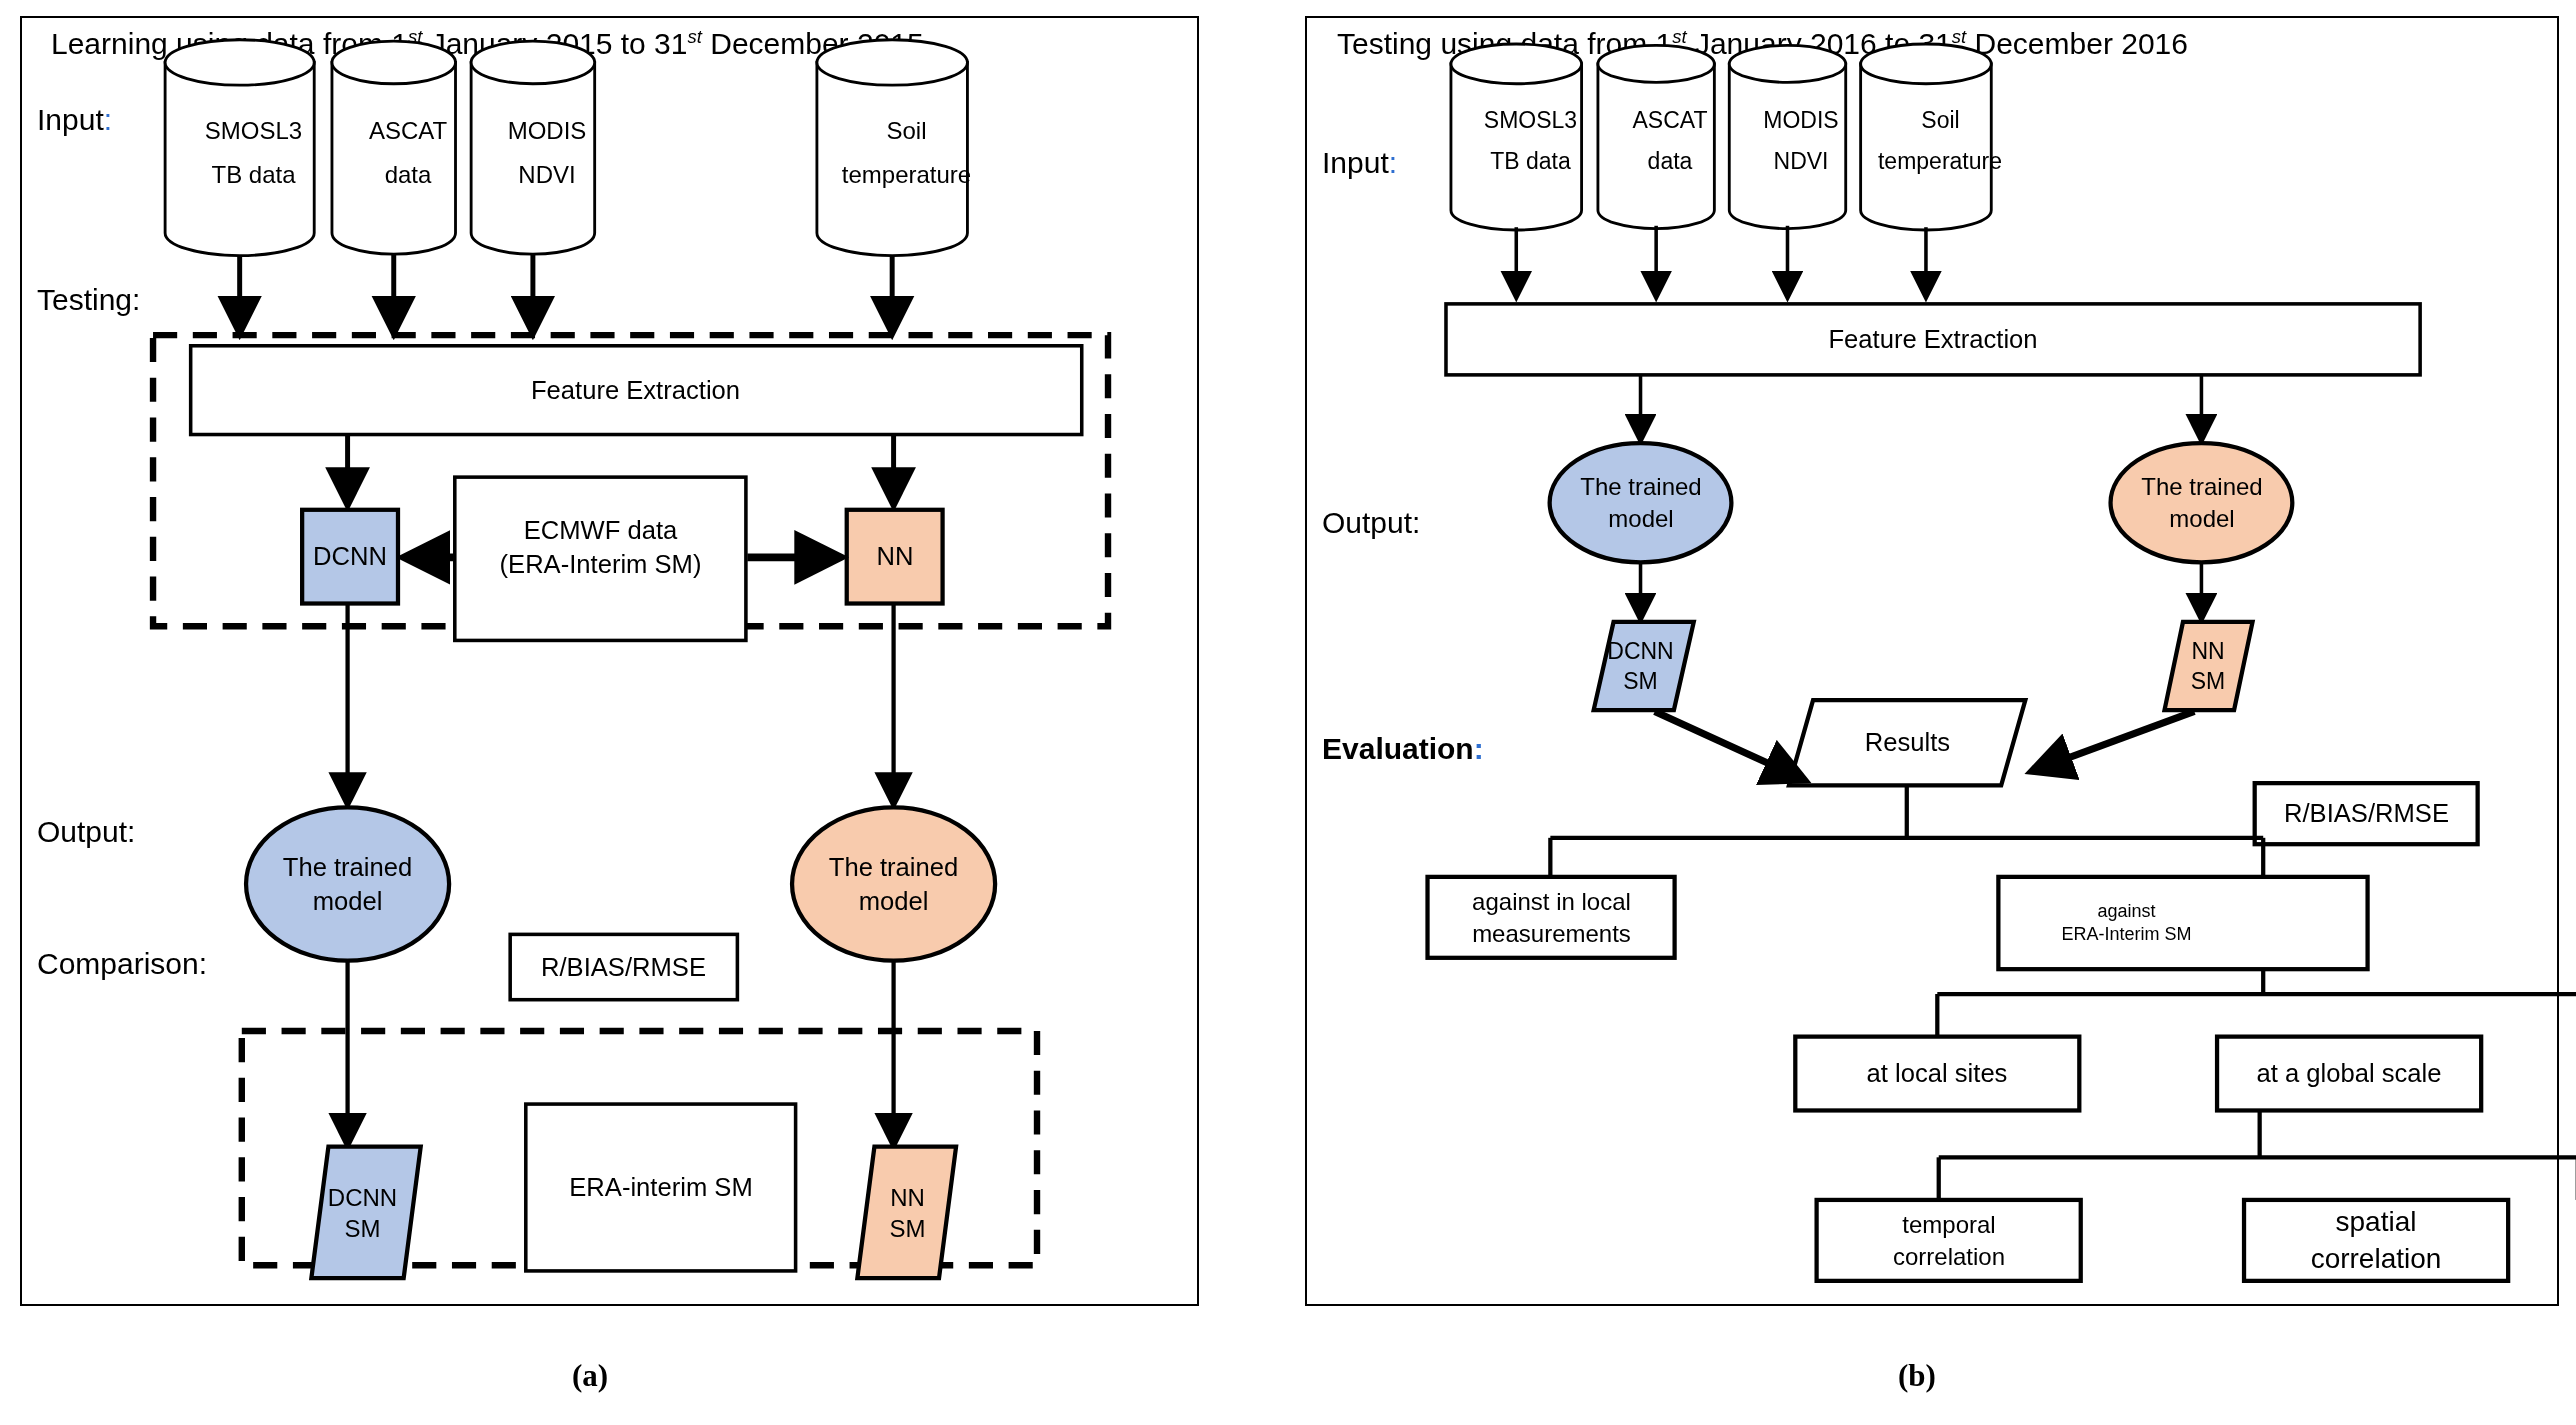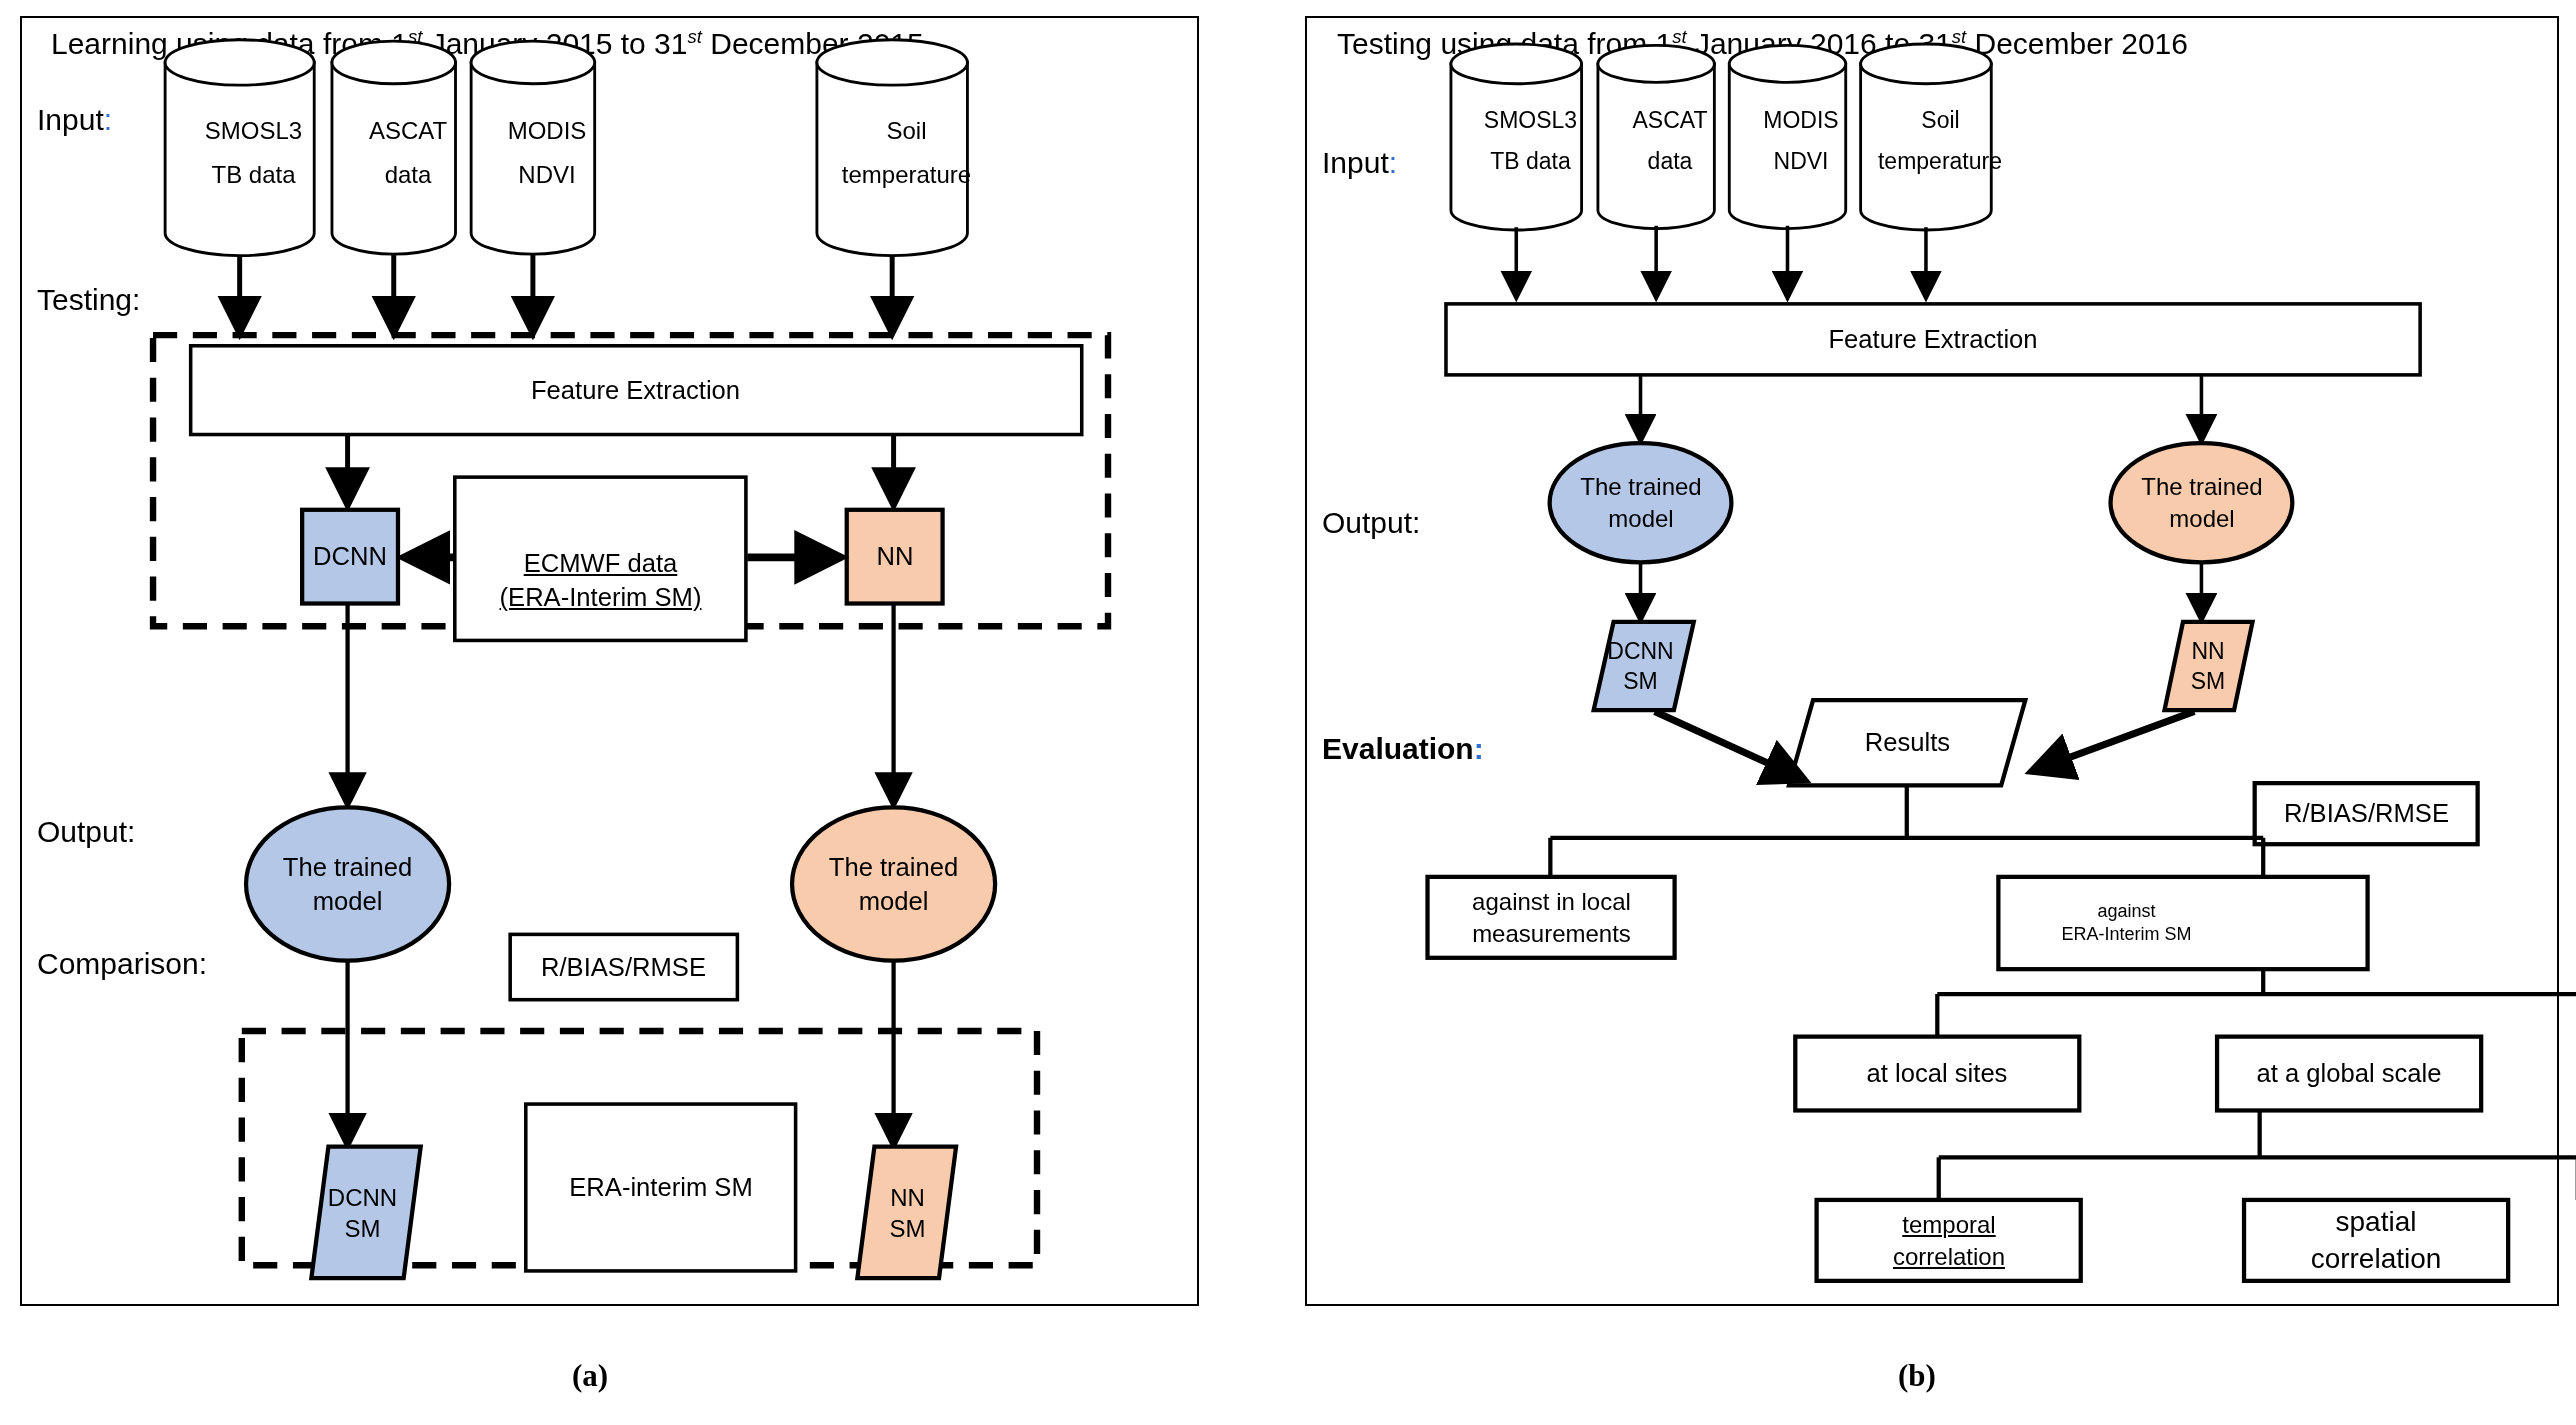--- a/index.html
+++ b/index.html
@@ -111,21 +111,21 @@
 <div class="lbl" style="left:165px;top:114px;width:149px;height:34px;">SMOSL3</div>
 <div class="lbl" style="left:165px;top:158px;width:149px;height:34px;">TB data</div>
 <div class="lbl" style="left:332px;top:114px;width:124px;height:34px;">ASCAT</div>
 <div class="lbl" style="left:332px;top:158px;width:124px;height:34px;">data</div>
 <div class="lbl" style="left:471px;top:114px;width:124px;height:34px;">MODIS</div>
 <div class="lbl" style="left:471px;top:158px;width:124px;height:34px;">NDVI</div>
 <div class="lbl" style="left:817px;top:114px;width:151px;height:34px;">Soil</div>
 <div class="lbl" style="left:810px;top:158px;width:165px;height:34px;">temperature</div>
 
 <div class="boxtxt" style="left:190px;top:346px;width:891px;height:89px;">Feature Extraction</div>
-<div class="boxtxt" style="left:455px;top:499px;width:291px;height:163px;text-decoration:underline;">ECMWF data
+<div class="boxtxt" style="left:455px;top:466px;width:291px;height:163px;">ECMWF data
 (ERA-Interim SM)</div>
 <div class="boxtxt" style="left:302px;top:510px;width:96px;height:94px;">DCNN</div>
 <div class="boxtxt" style="left:847px;top:510px;width:96px;height:94px;">NN</div>
 <div class="boxtxt" style="left:246px;top:808px;width:203px;height:153px;">The trained
 model</div>
 <div class="boxtxt" style="left:792px;top:808px;width:203px;height:153px;">The trained
 model</div>
 <div class="boxtxt" style="left:510px;top:935px;width:227px;height:65px;">R/BIAS/RMSE</div>
 <div class="boxtxt" style="left:311px;top:1151px;width:103px;height:124px;font-size:24px;">DCNN
 SM</div>
@@ -241,19 +241,19 @@
 SM</div>
 <div class="boxtxt" style="left:1789px;top:700px;width:237px;height:85px;">Results</div>
 <div class="boxtxt" style="left:2255px;top:783px;width:223px;height:61px;">R/BIAS/RMSE</div>
 
 <div class="boxtxt" style="left:1428px;top:877px;width:247px;height:81px;font-size:24px;">against in local
 measurements</div>
 <div class="boxtxt" style="left:1942px;top:877px;width:369px;height:92px;font-size:18px;">against
 ERA-Interim SM</div>
 <div class="boxtxt" style="left:1795px;top:1037px;width:284px;height:74px;">at local sites</div>
 <div class="boxtxt" style="left:2217px;top:1037px;width:264px;height:74px;">at a global scale</div>
-<div class="boxtxt" style="left:1817px;top:1200px;width:264px;height:81px;font-size:24px;text-decoration:underline;">temporal
+<div class="boxtxt" style="left:1817px;top:1200px;width:264px;height:81px;font-size:24px;">temporal
 correlation</div>
 <div class="boxtxt" style="left:2244px;top:1200px;width:264px;height:81px;font-size:28px;">spatial
 correlation</div>
 
 <div class="cap" style="left:1898px;top:1358px;">(b)</div>
 
 
 </body></html>

